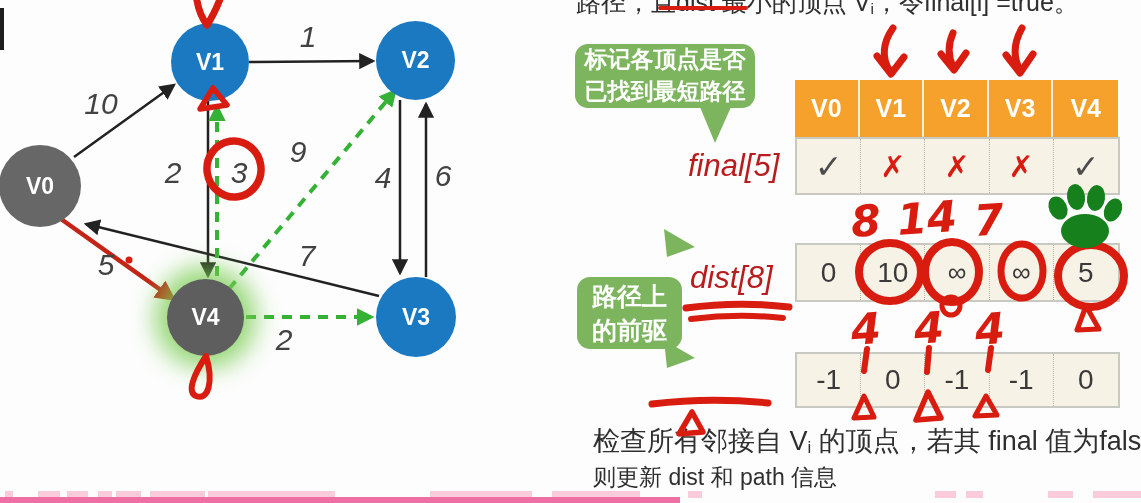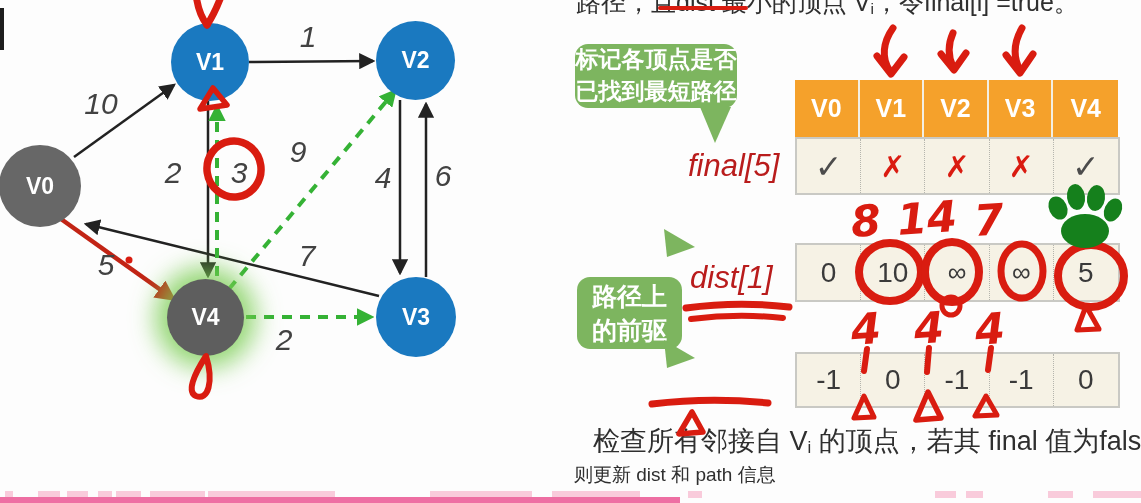--- a/index.html
+++ b/index.html
@@ -143,37 +143,37 @@
   <div class="wlabel" style="left:308px;top:37px;">1</div>
   <div class="wlabel" style="left:173px;top:173px;">2</div>
   <div class="wlabel" style="left:239px;top:173px;">3</div>
   <div class="wlabel" style="left:298px;top:152px;">9</div>
   <div class="wlabel" style="left:383px;top:178px;">4</div>
   <div class="wlabel" style="left:443px;top:176px;">6</div>
   <div class="wlabel" style="left:307px;top:256px;">7</div>
   <div class="wlabel" style="left:284px;top:340px;">2</div>
   <div class="wlabel" style="left:106px;top:265px;">5</div>
 
-  <div class="bubble b1" style="left:575px;top:44px;width:162px;height:64px;">
+  <div class="bubble b1" style="left:575px;top:44px;width:180px;height:64px;">
     <div>标记各顶点是否</div>
     <div>已找到最短路径</div>
   </div>
   <div class="bubble b23" style="left:577px;top:277px;width:105px;height:72px;">
     <div>路径上</div>
     <div>的前驱</div>
   </div>
 
   <svg width="1141" height="503" style="z-index:5;pointer-events:none;">
     <path d="M700,107 L731,107 L715,143 Z" fill="#7db55f"></path>
     <path d="M664,229 L695,247 L667,257 Z" fill="#7db55f"></path>
     <path d="M664,340 L695,358 L667,368 Z" fill="#7db55f"></path>
   </svg>
 
   <div class="arr-label" style="left:688px;top:148px;">final[5]</div>
-  <div class="arr-label" style="left:690px;top:260px;">dist[1]</div>
+  <div class="arr-label" style="left:690px;top:260px;">dist[8]</div>
 
   <div class="tblrow" style="left:795px;top:80px;">
     <div class="hcell">V0</div>
     <div class="hcell">V1</div>
     <div class="hcell">V2</div>
     <div class="hcell">V3</div>
     <div class="hcell">V4</div>
   </div>
 
   <div class="tblrow vrow" style="left:795px;top:137px;height:58px;width:325px;">
@@ -203,21 +203,21 @@
   <div class="hw" style="left:866px;top:221px;">8</div>
   <div class="hw" style="left:927px;top:218px;">14</div>
   <div class="hw" style="left:989px;top:220px;">7</div>
   <div class="hw" style="left:866px;top:329px;">4</div>
   <div class="hw" style="left:929px;top:328px;">4</div>
   <div class="hw" style="left:990px;top:329px;">4</div>
 
   <div class="abs cjk" style="left:593px;top:423px;font-size:27px;white-space:nowrap;">
     <span>检查所有邻接自 V</span><sub class="vi">i</sub><span> 的顶点，若其 final 值为false,</span>
   </div>
-  <div class="abs cjk" style="left:574px;top:462px;font-size:19px;white-space:nowrap;">则更新 dist 和 path 信息</div>
+  <div class="abs cjk" style="left:593px;top:462px;font-size:23px;white-space:nowrap;">则更新 dist 和 path 信息</div>
 
   <svg width="1141" height="503" style="z-index:45;pointer-events:none;">
     <g stroke="#d91c10" fill="none" stroke-linecap="round" stroke-linejoin="round">
 
       <path d="M196,-6 Q198,13 207,25" stroke-width="7"></path>
       <path d="M222,-6 Q215,13 207,25" stroke-width="7"></path>
 
       <path d="M200,109 L213,88 L227,105 Z" stroke-width="5.5"></path>
 
       <ellipse cx="234" cy="169" rx="27" ry="28" stroke-width="7.5" transform="rotate(-8 234 169)"></ellipse>

